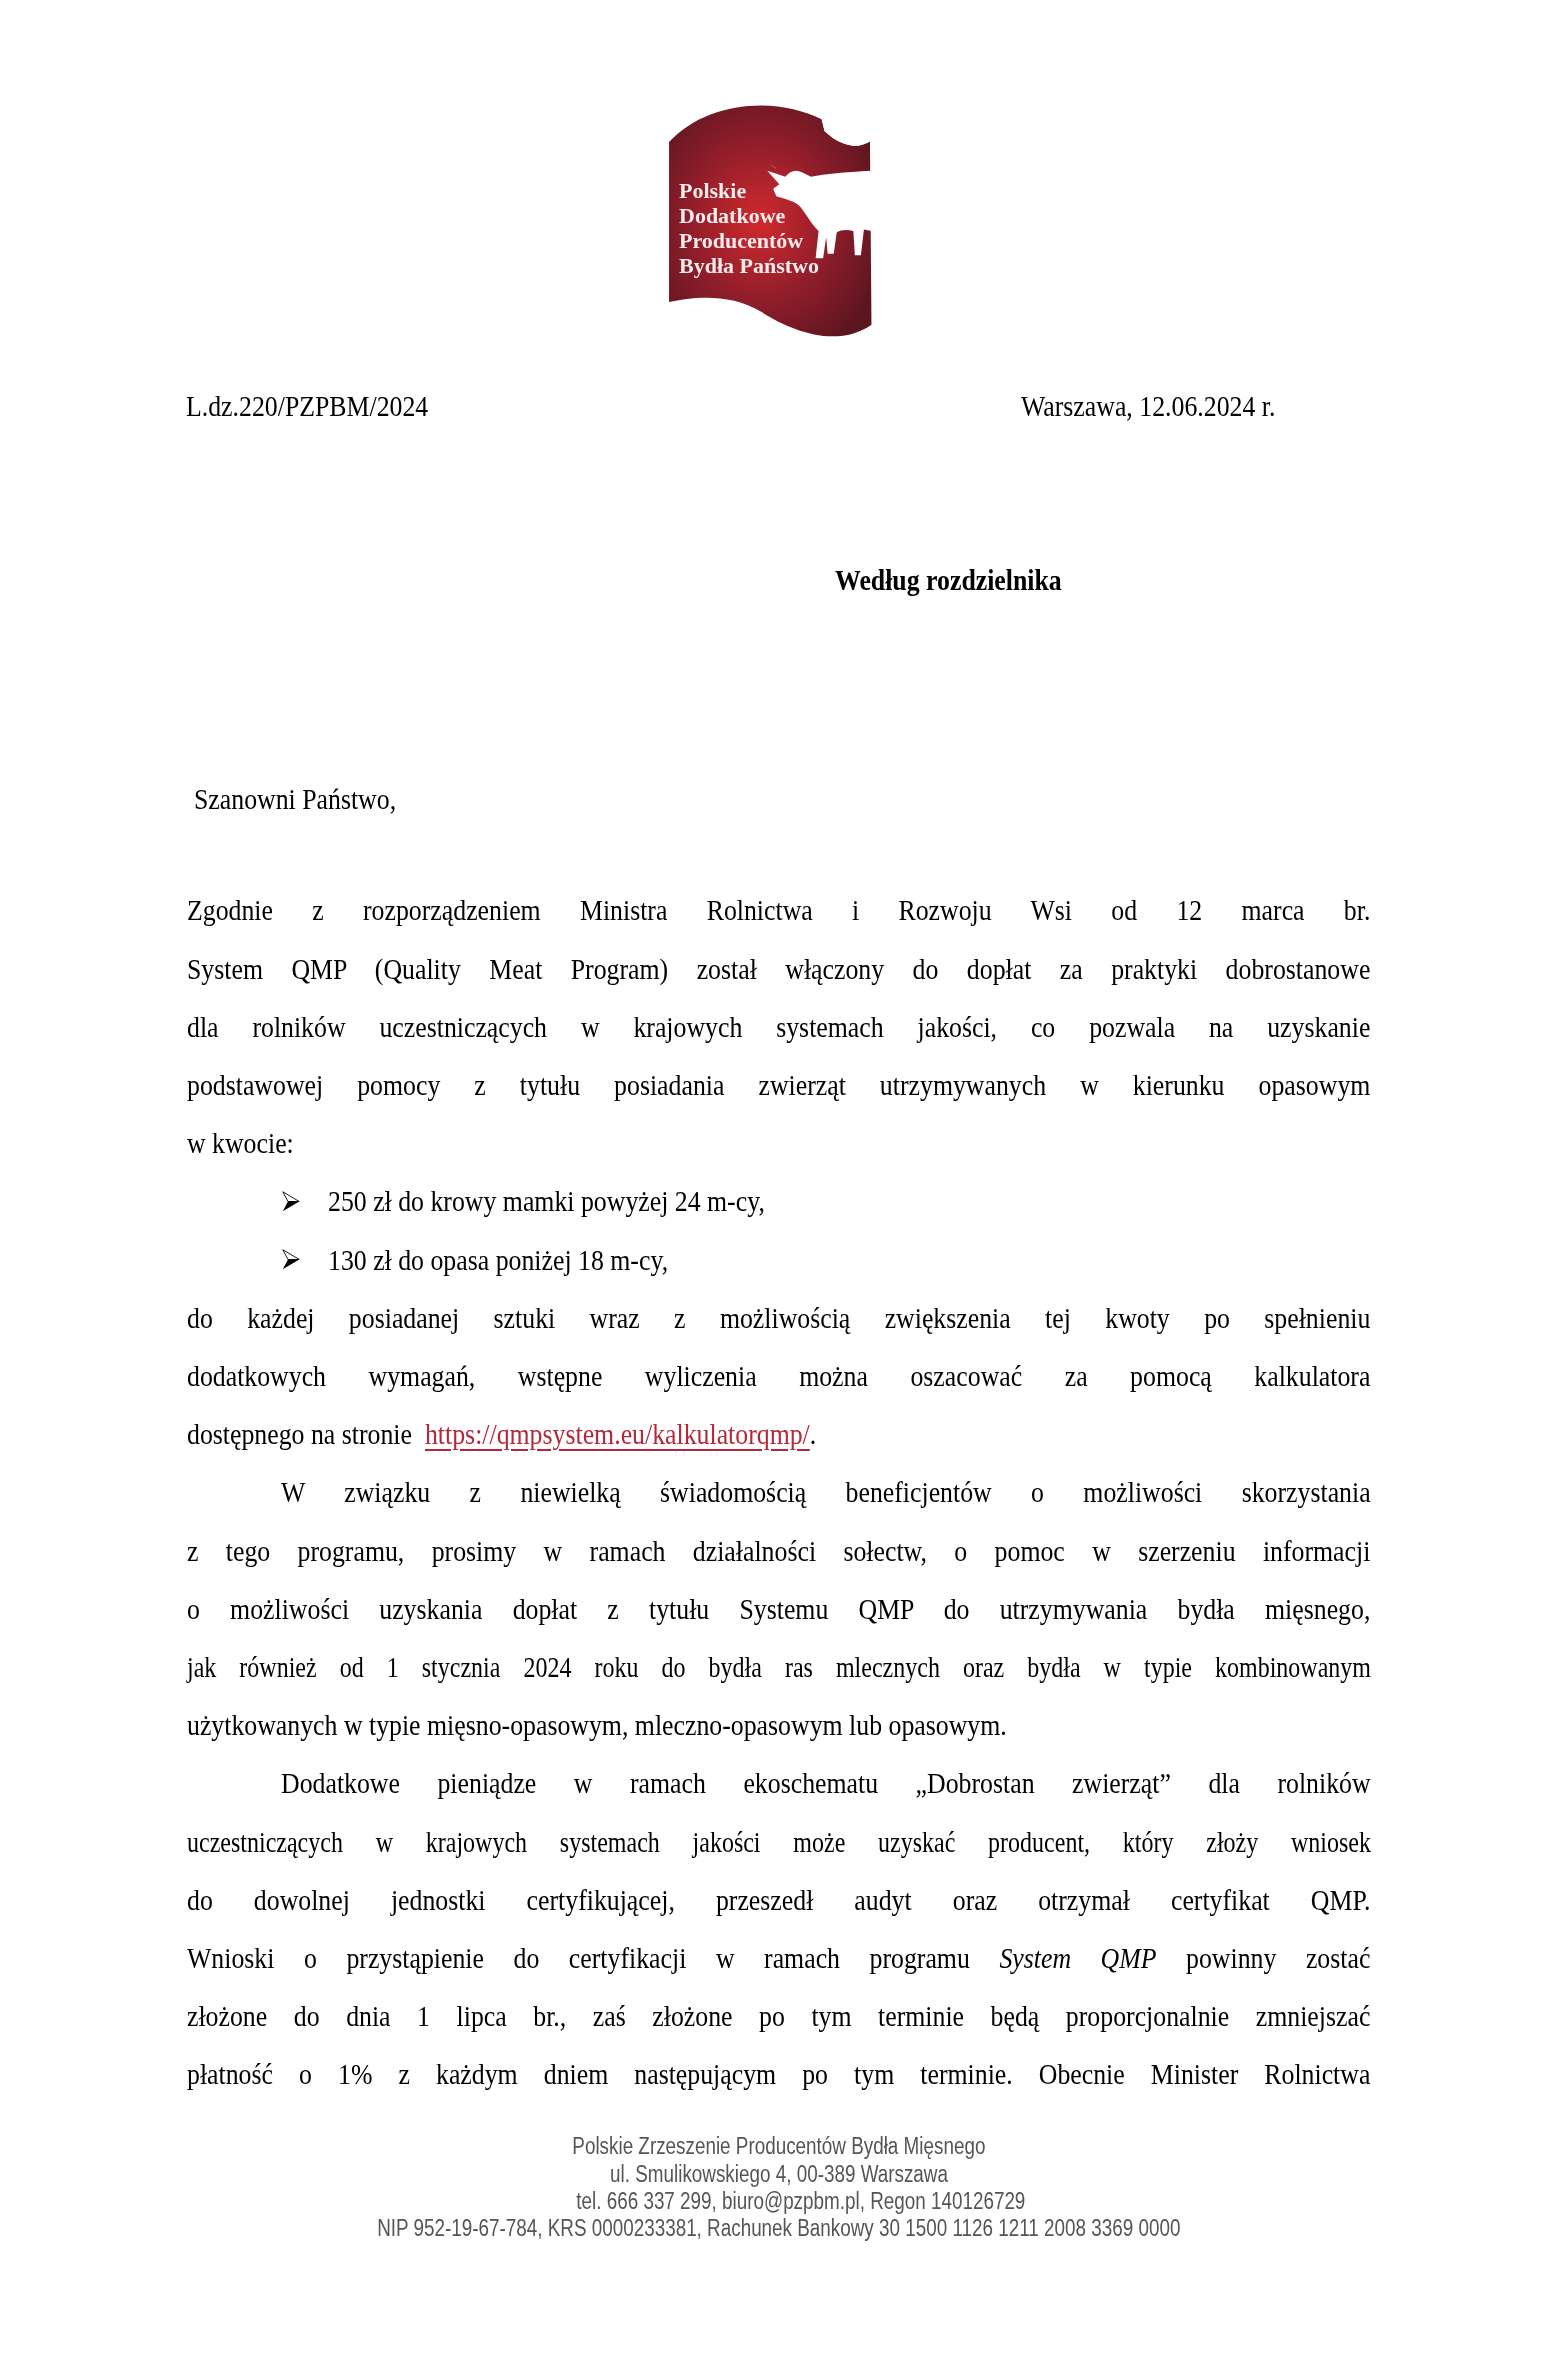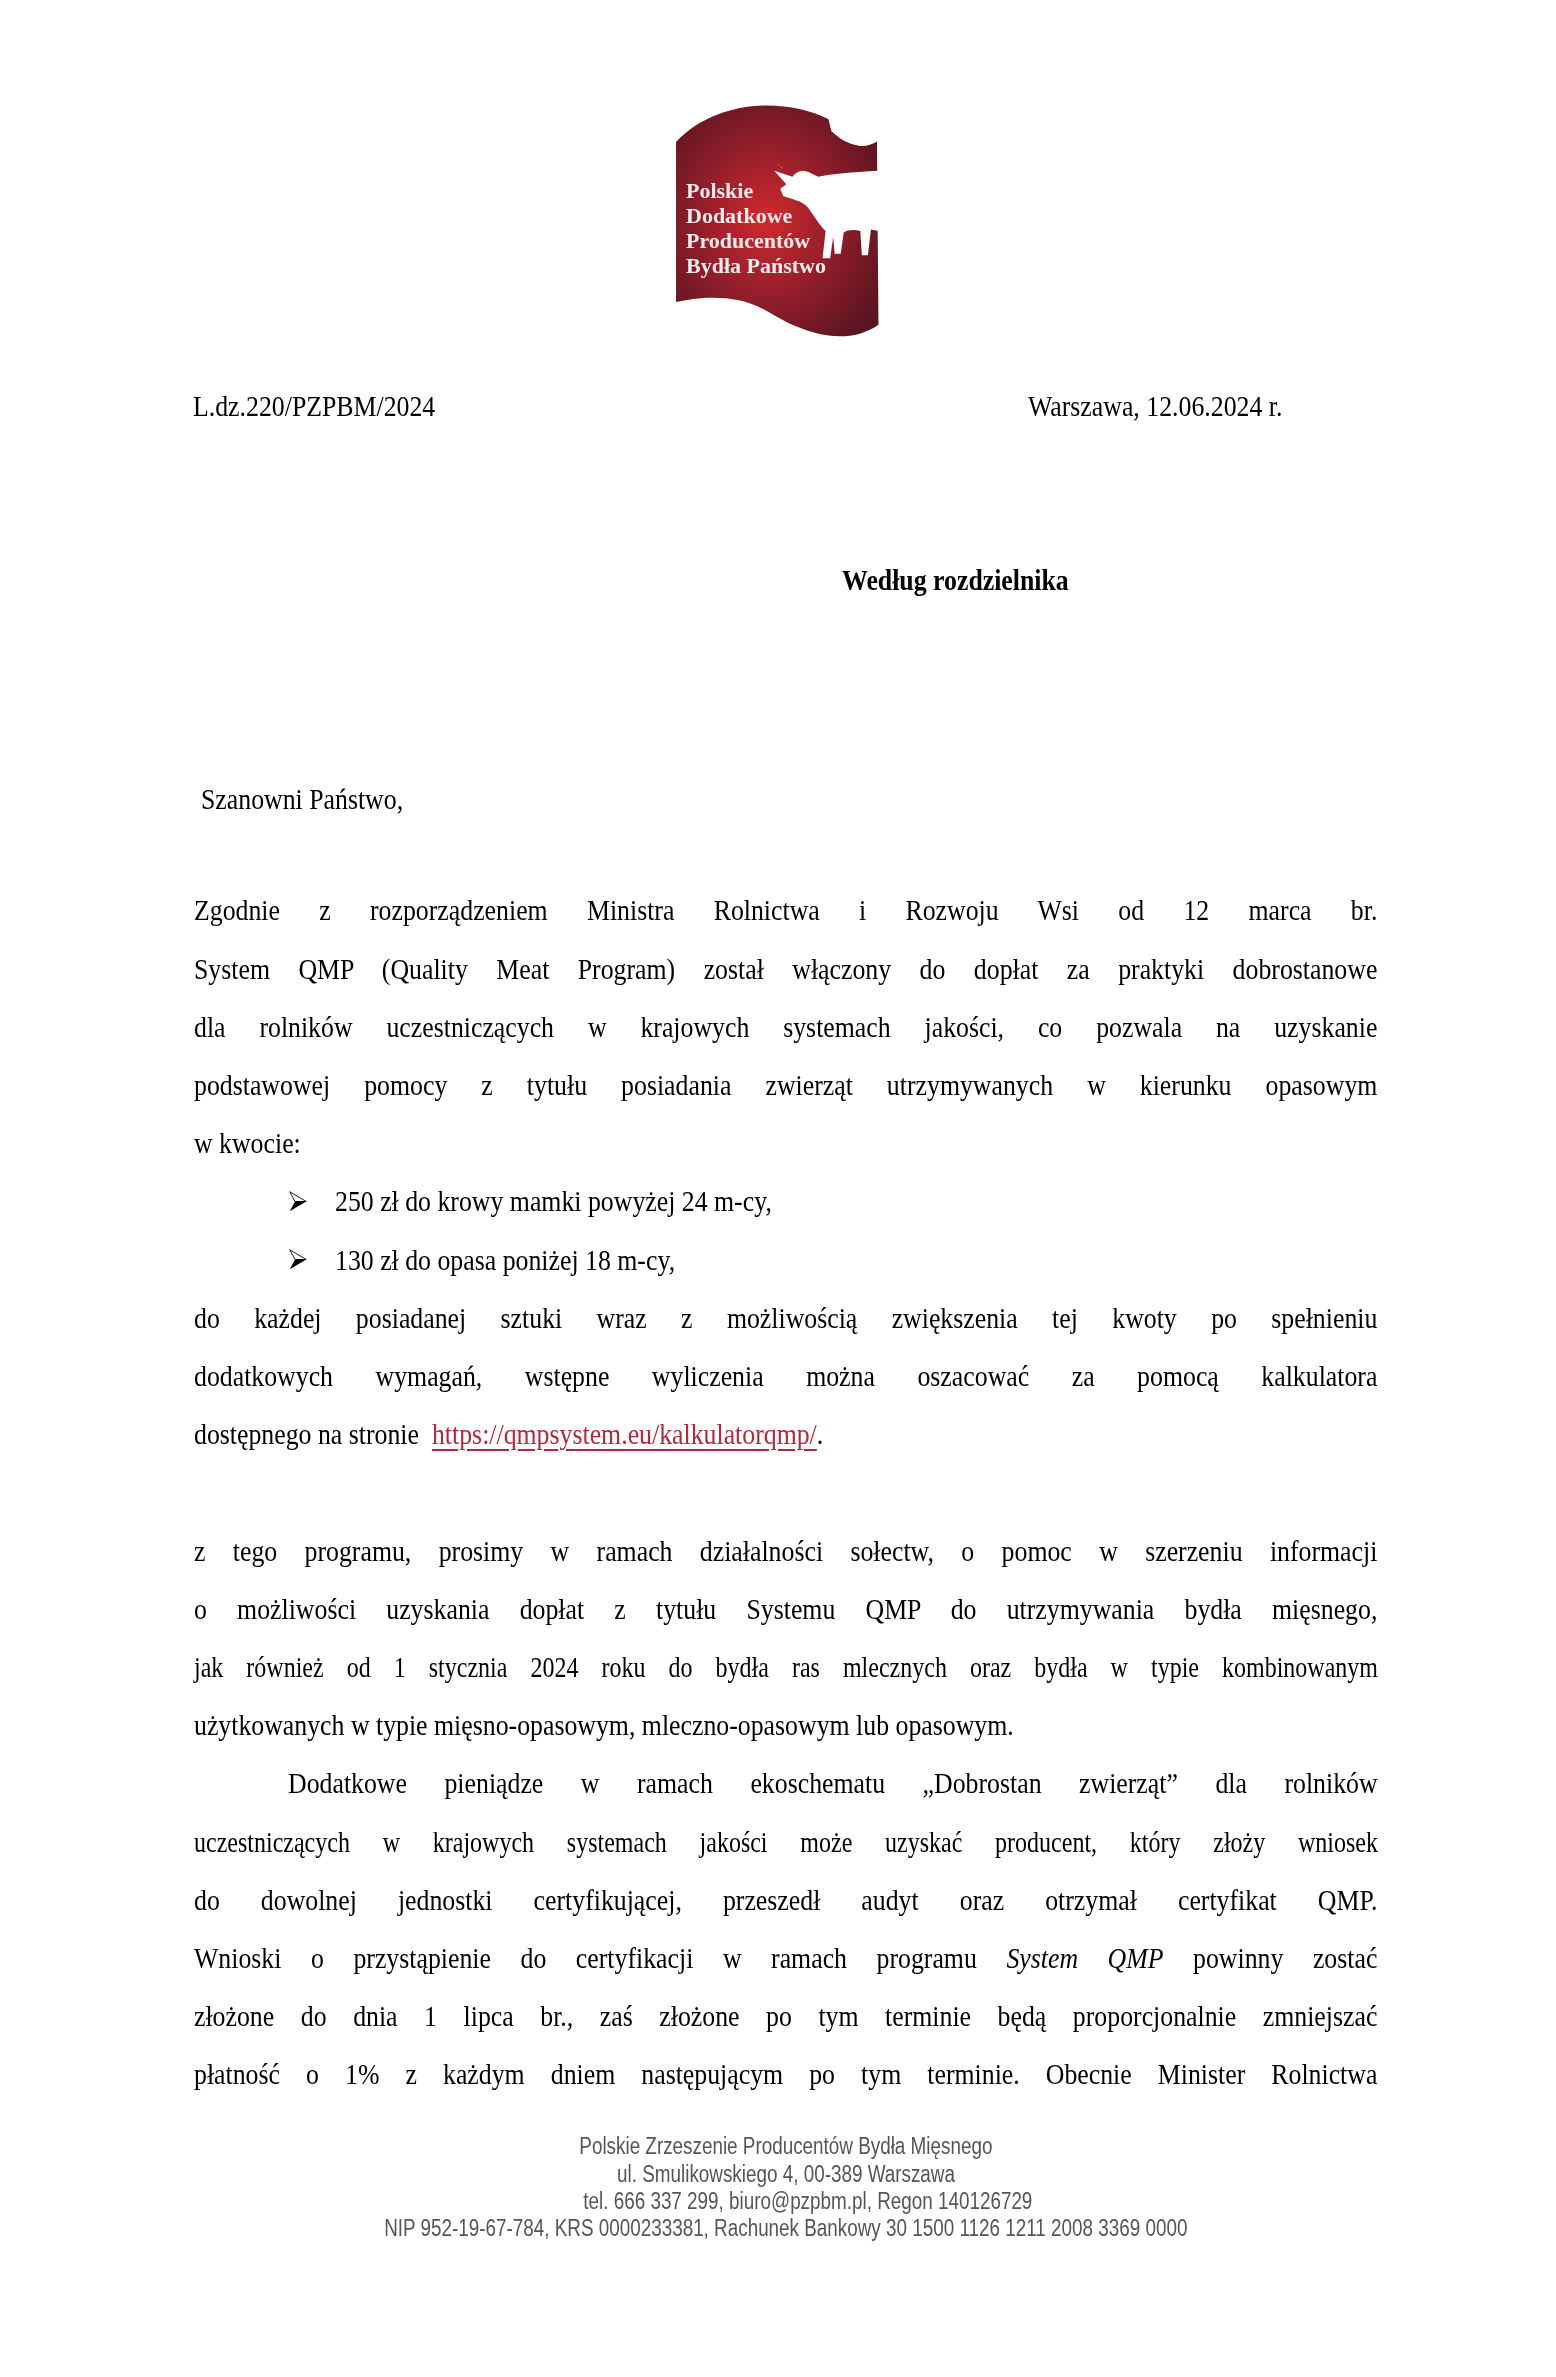--- a/index.html
+++ b/index.html
@@ -1,17 +1,17 @@
 <!DOCTYPE html>
 <html style="font-size:12px"><head>
 <meta charset="utf-8">
 <style>
   html, body { margin: 0; padding: 0; background: #ffffff; }
   body { width: 1556px; height: 2377px; position: relative; overflow: hidden; }
-  .page { position: absolute; left: 8px; top: 0; width: 1320px; height: 2377px; background: #fff; }
+  .page { position: absolute; left: 1px; top: 0; width: 1320px; height: 2377px; background: #fff; }
   .serif { font-family: "Liberation Serif", "DejaVu Serif", serif; color: #000; }
   .line {
     position: absolute;
     font-size: 30px;
     line-height: 36px;
     white-space: nowrap;
     transform-origin: 0 0;
   }
   .cond { transform: scaleX(0.86); transform-origin: 0 0; display: inline-block; white-space: nowrap; }
   .just-inner {
@@ -129,20 +129,23 @@
   <div class="line serif" style="left:186px; top:1300px;">
     <span class="cond"><span class="just-inner">do każdej posiadanej sztuki wraz z możliwością zwiększenia tej kwoty po spełnieniu</span></span>
   </div>
   <div class="line serif" style="left:186px; top:1358px;">
     <span class="cond"><span class="just-inner">dodatkowych wymagań, wstępne wyliczenia można oszacować za pomocą kalkulatora</span></span>
   </div>
   <div class="line serif" style="left:186px; top:1416px;">
     <span class="cond"><span>dostępnego na stronie </span><span style="display:inline-block;width:7.6px;"></span><a class="link">https://qmpsystem.eu/kalkulatorqmp/</a><span>.</span></span>
   </div>
 
+  <div class="line serif" style="left:280px; top:1474px;">
+    <span class="cond"><span class="just-inner" style="width:1267px;">W związku z niewielką świadomością beneficjentów o możliwości skorzystania</span></span>
+  </div>
   <div class="line serif" style="left:186px; top:1533px;">
     <span class="cond"><span class="just-inner">z tego programu, prosimy w ramach działalności sołectw, o pomoc w szerzeniu informacji</span></span>
   </div>
   <div class="line serif" style="left:186px; top:1591px;">
     <span class="cond"><span class="just-inner">o możliwości uzyskania dopłat z tytułu Systemu QMP do utrzymywania bydła mięsnego,</span></span>
   </div>
   <div class="line serif" style="left:186px; top:1649px;">
     <span class="cond" style="transform:scaleX(0.80);"><span class="just-inner" style="width:1480px;">jak również od 1 stycznia 2024 roku do bydła ras mlecznych oraz bydła w typie kombinowanym</span></span>
   </div>
   <div class="line serif" style="left:186px; top:1707px;">

